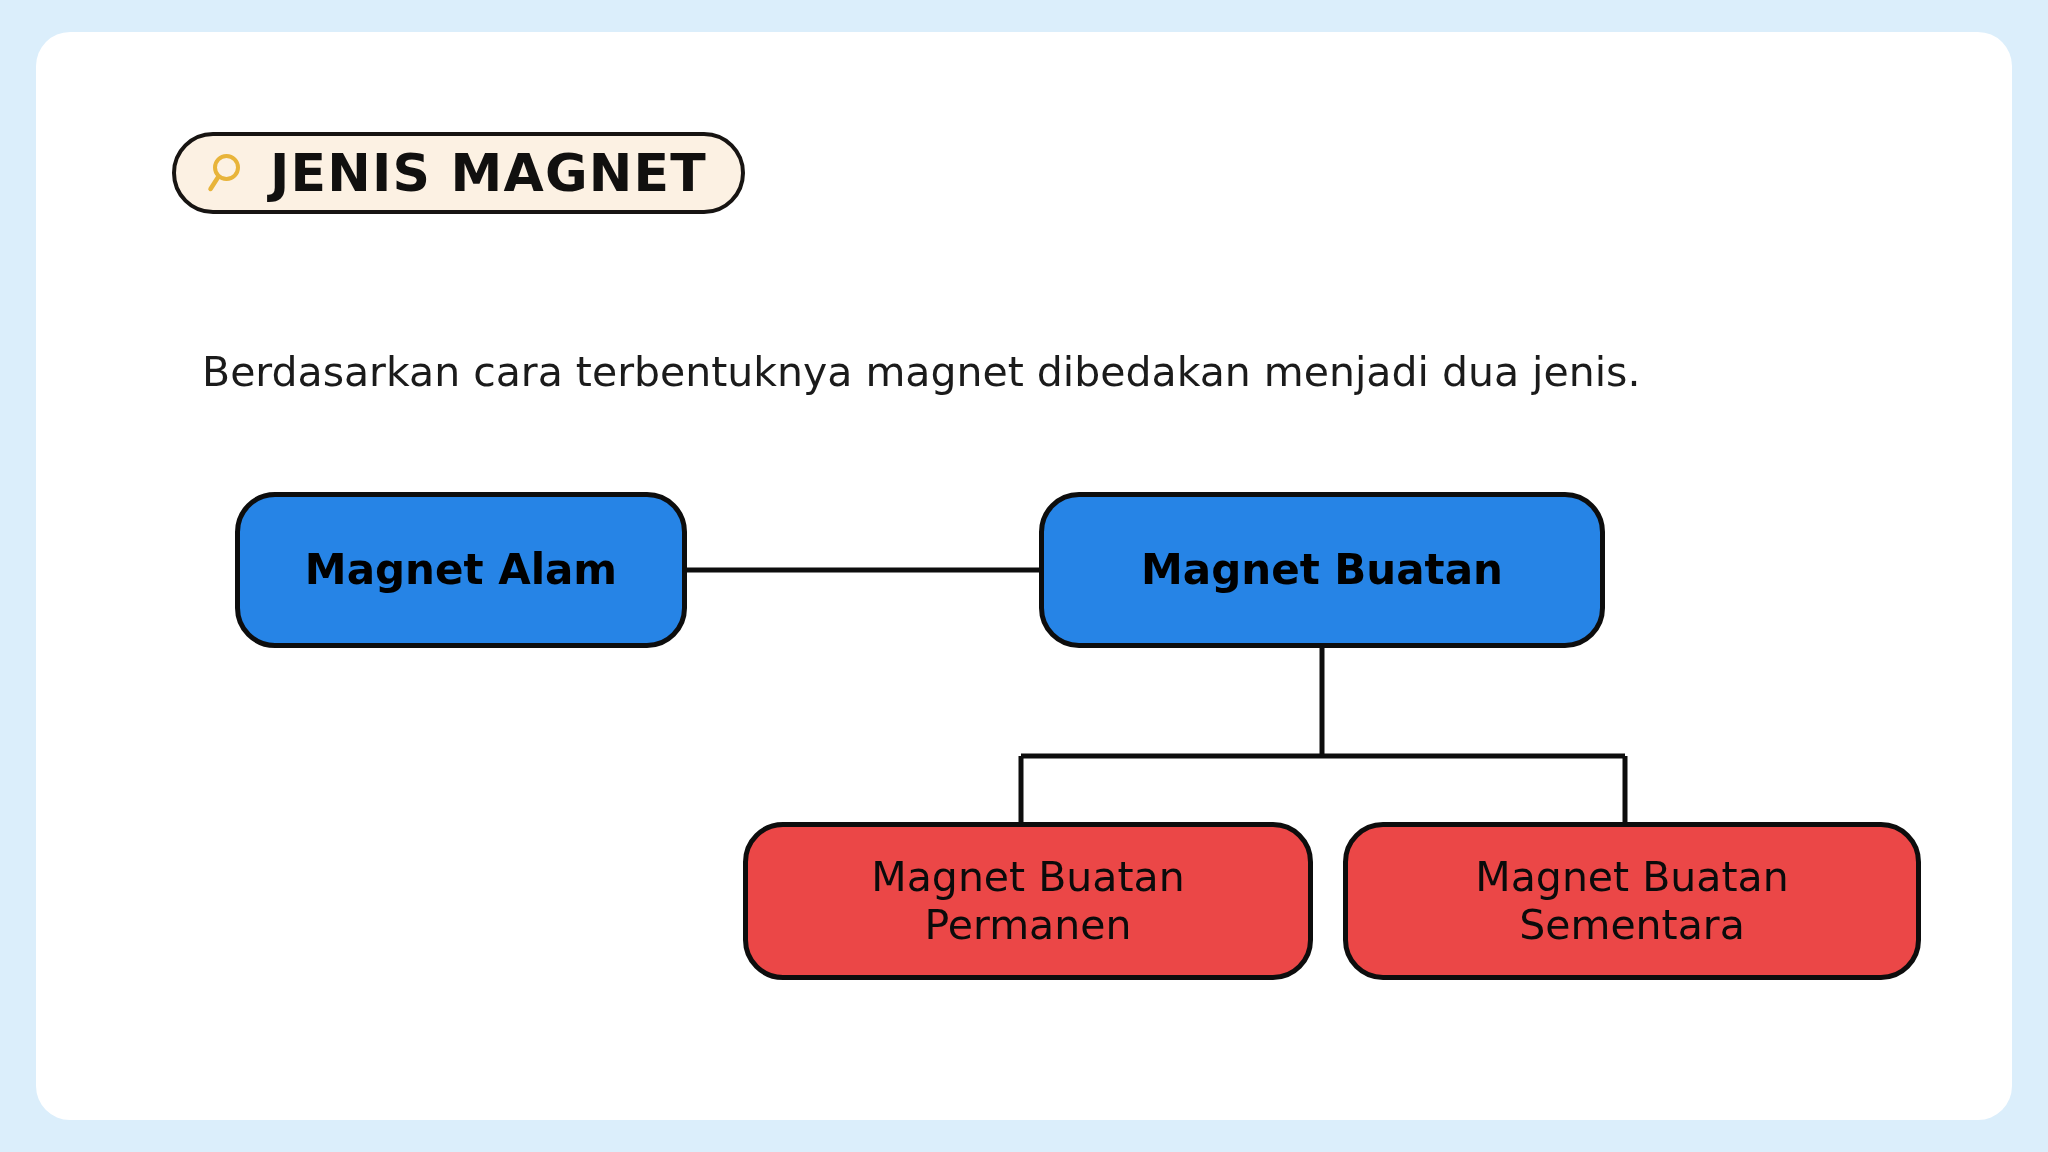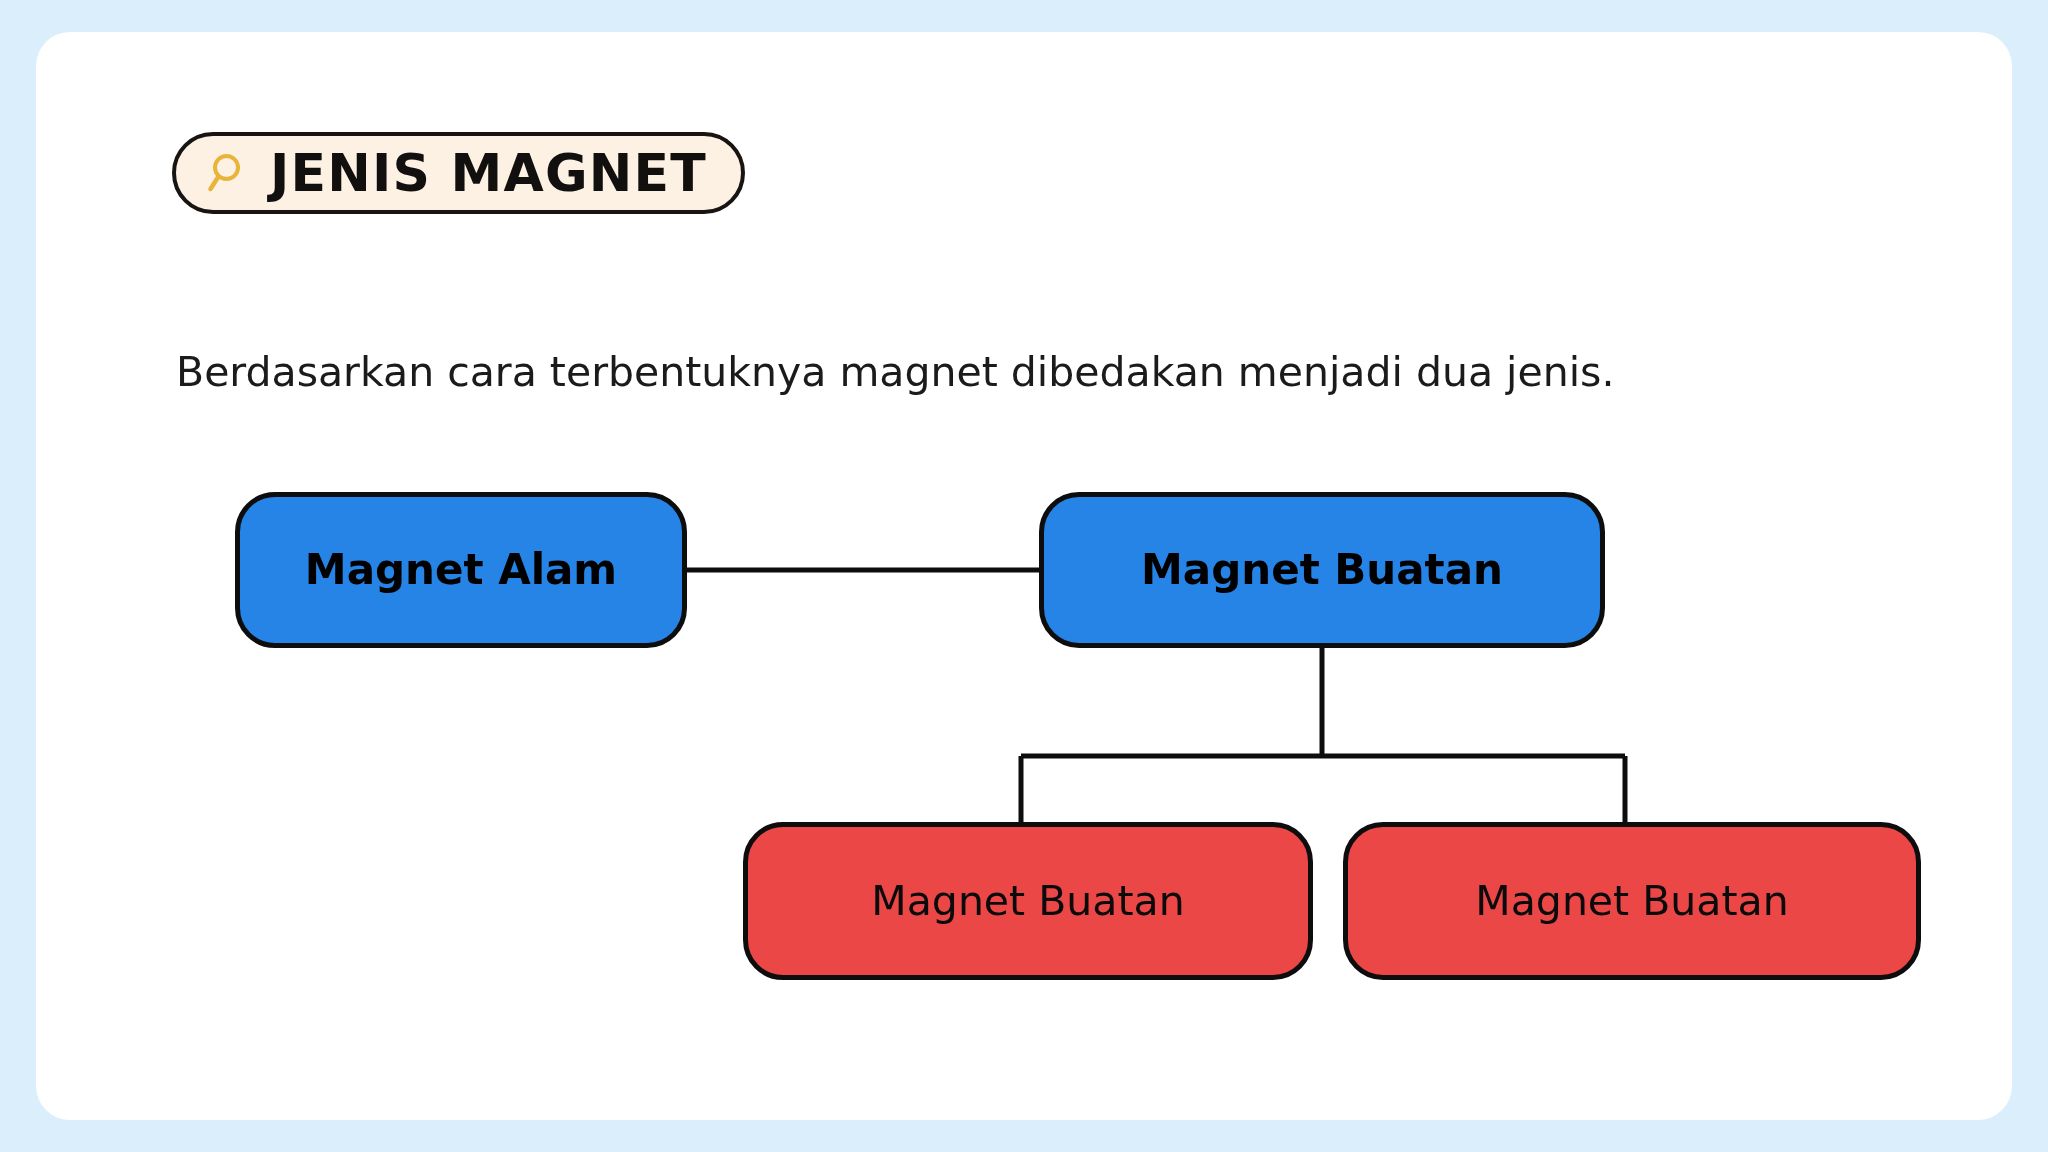--- a/index.html
+++ b/index.html
@@ -59,21 +59,21 @@
     font-weight: 700;
     letter-spacing: 1.2px;
     color: #11100f;
     white-space: nowrap;
     line-height: 1;
   }
 
   
   .intro {
     position: absolute;
-    left: 176px;
+    left: 202px;
     top: 348px;
     font-family: "DejaVu Sans", sans-serif;
     font-size: 41px;
     font-weight: 400;
     color: #1b1b1b;
     white-space: nowrap;
     line-height: 1.2;
   }
 
   
@@ -162,23 +162,25 @@
       <span>Magnet Alam</span>
     </div>
 
     <div class="node node-blue" id="node-buatan">
       <span>Magnet Buatan</span>
     </div>
 
     <div class="node node-red" id="node-permanen">
       <span>
         <span>Magnet Buatan</span><br>
+        <span>Permanen</span>
       </span>
     </div>
 
     <div class="node node-red" id="node-sementara">
       <span>
         <span>Magnet Buatan</span><br>
+        <span>Sementara</span>
       </span>
     </div>
   </div>
 
 </div>
 
 </body></html>

